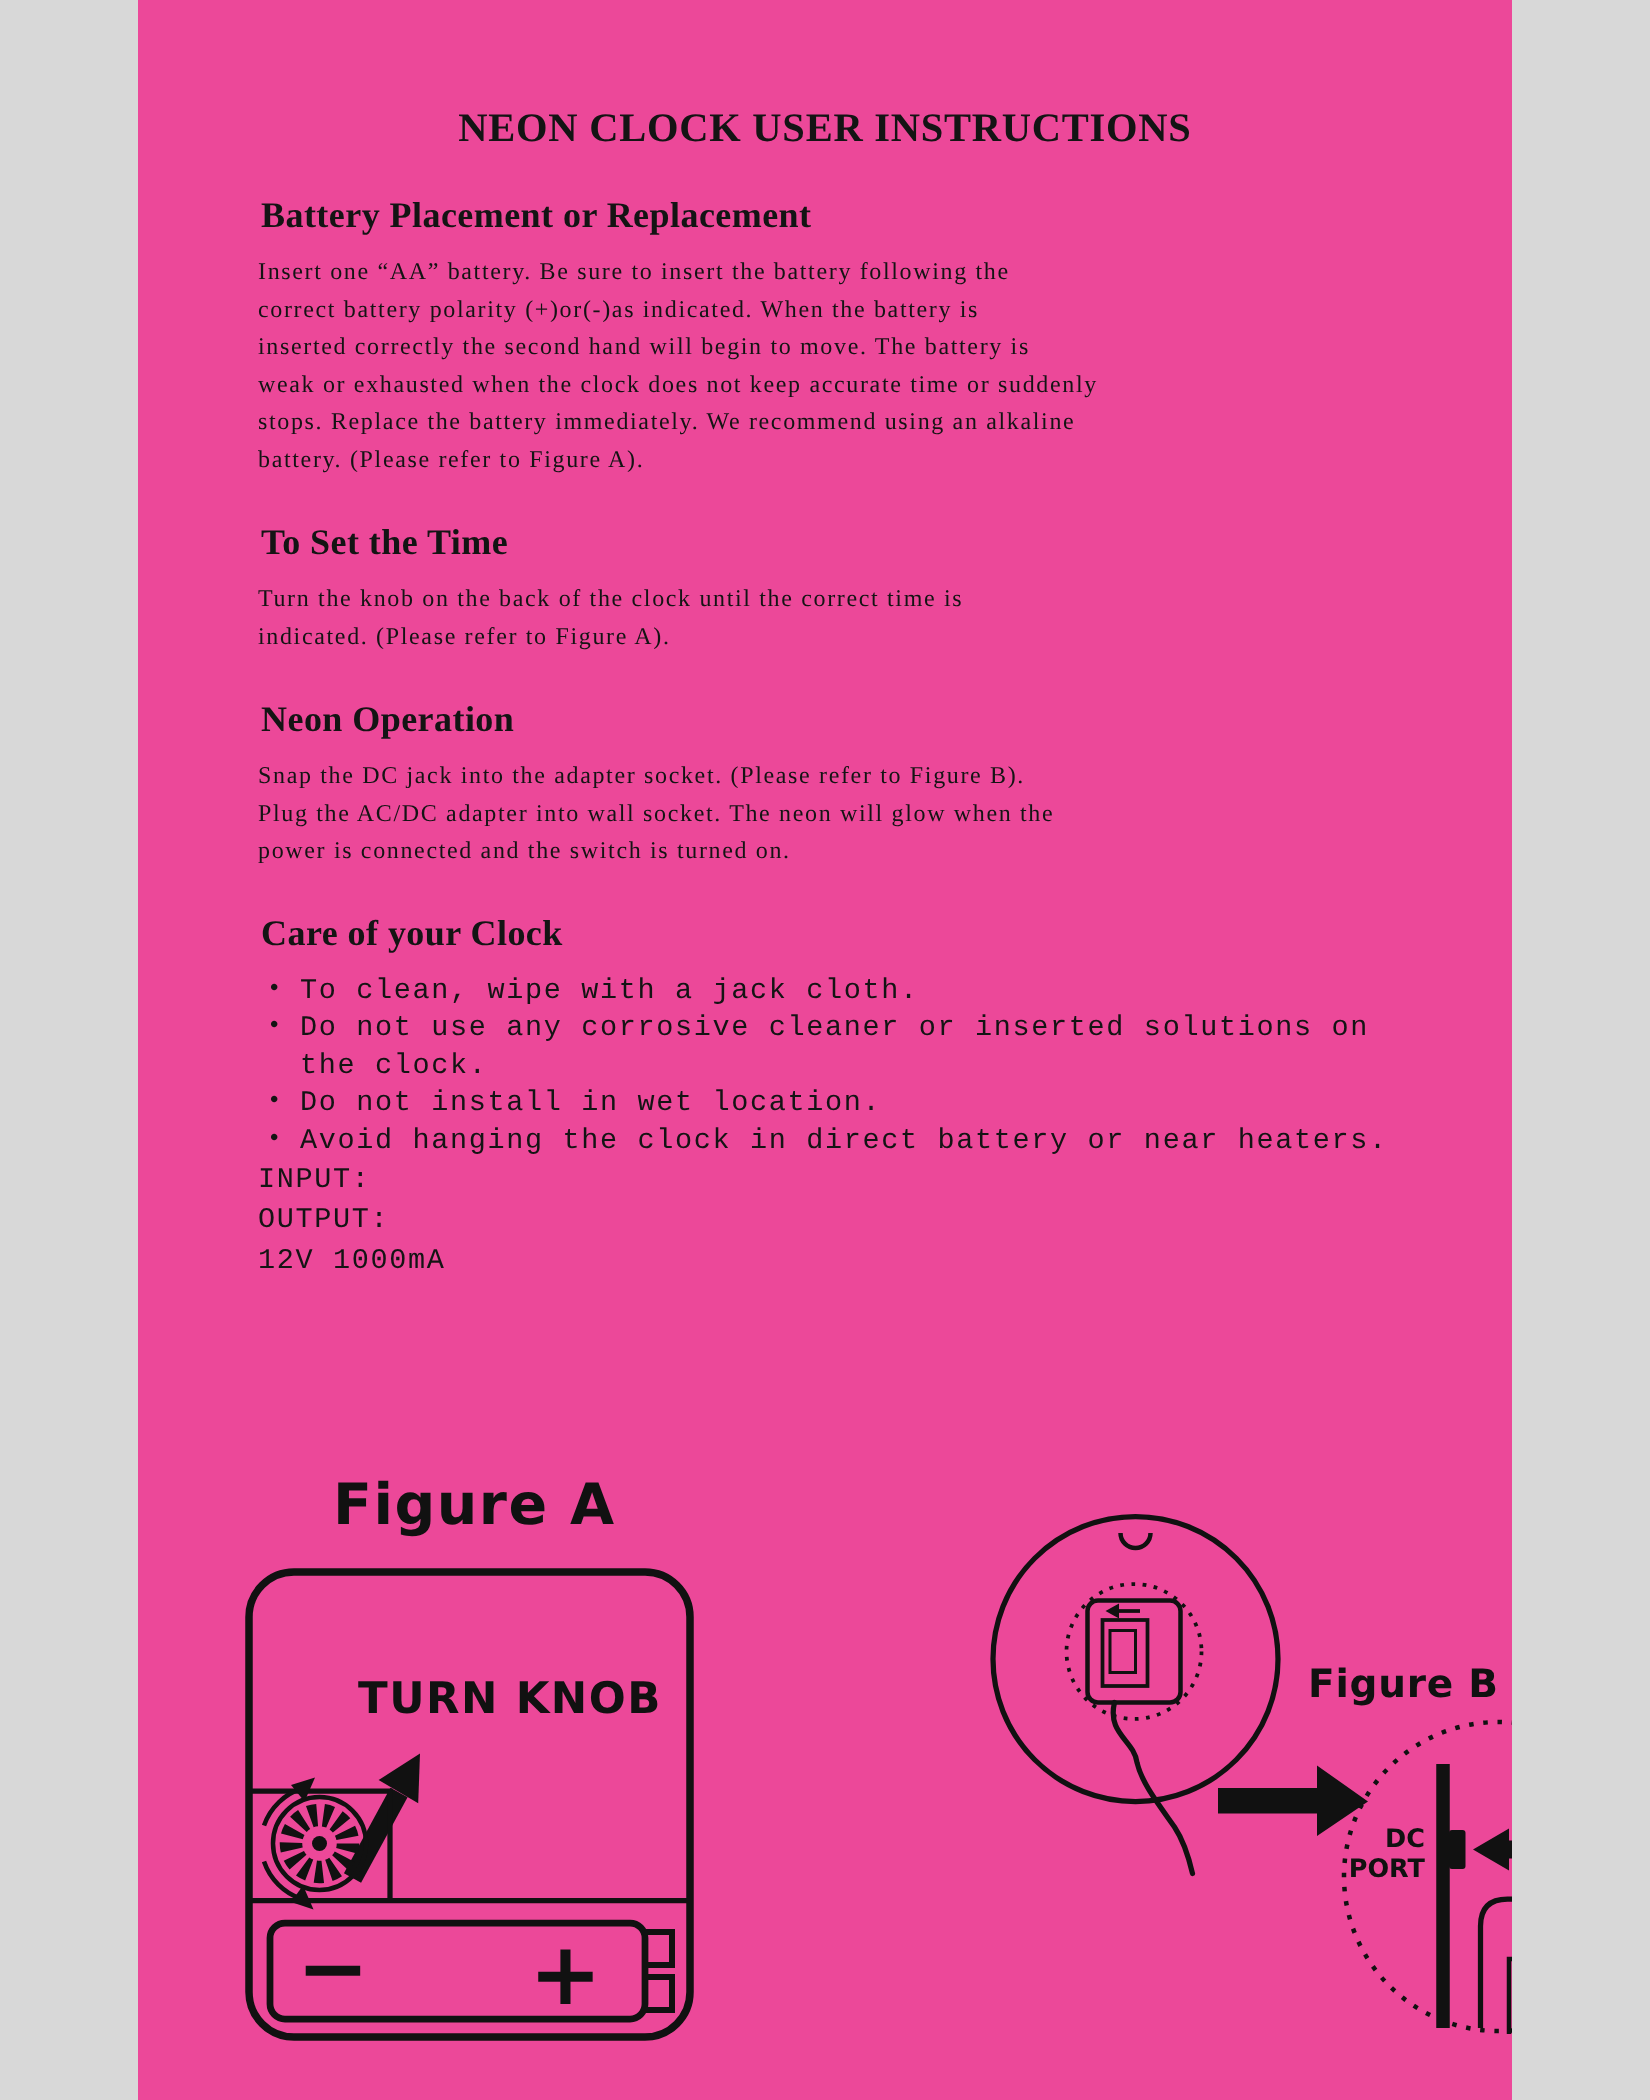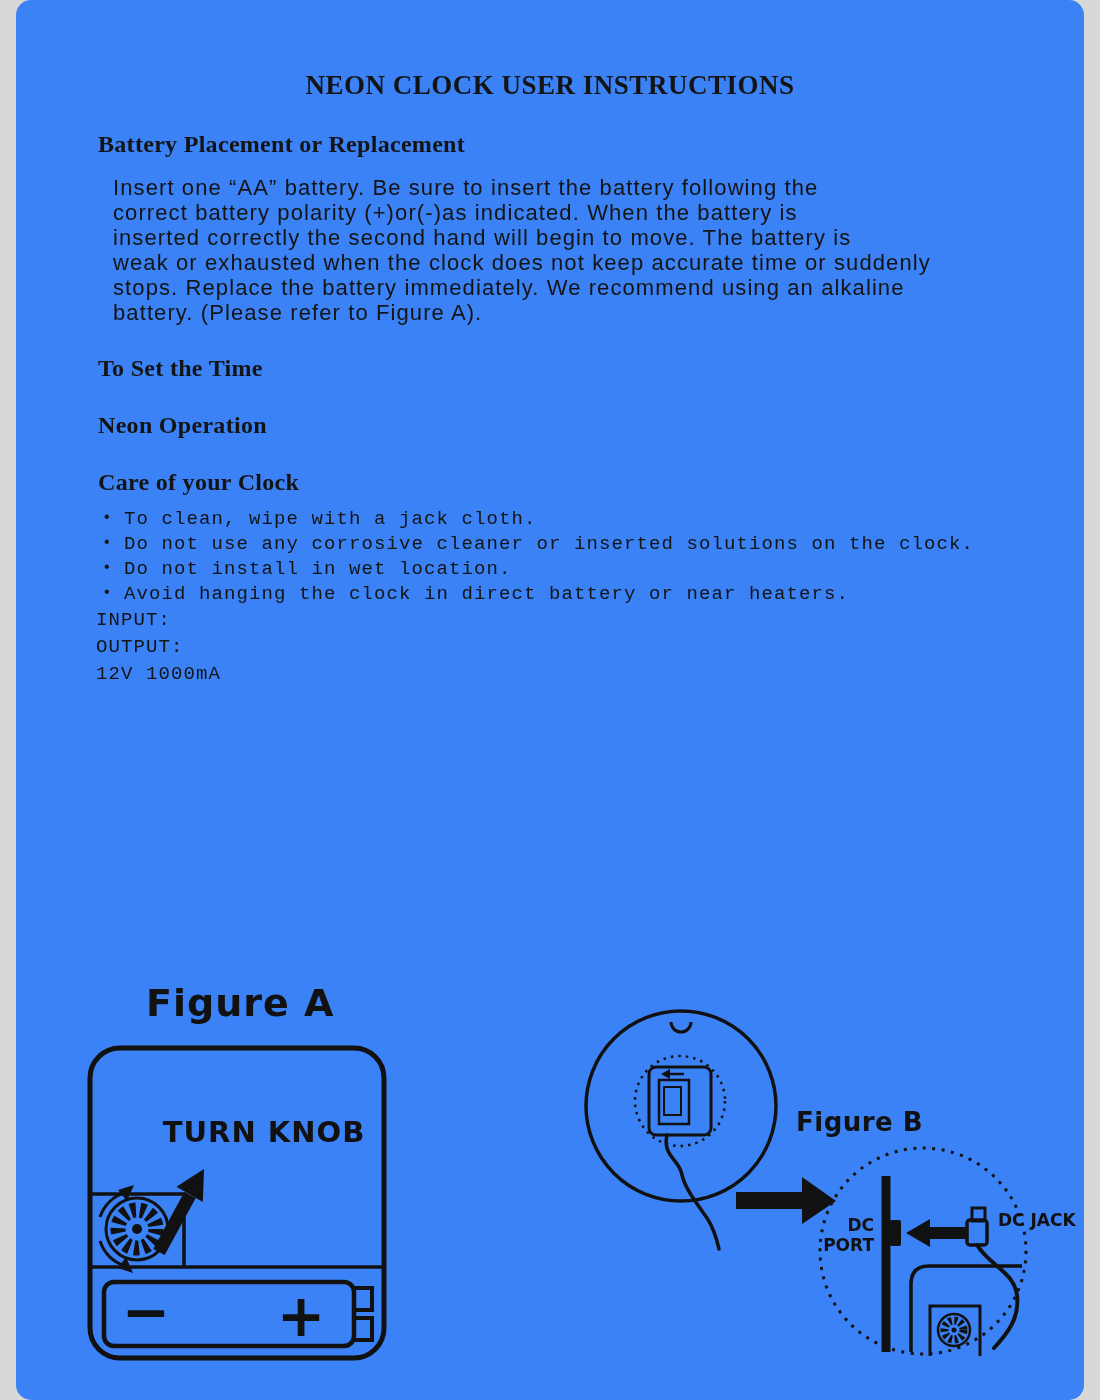--- a/index.html
+++ b/index.html
@@ -1,48 +1,47 @@
 <!DOCTYPE html>
 <html><head>
 <meta charset="utf-8">
 <style>
   html,body { margin:0; padding:0; background:#d8d8d8; }
   .page {
     position:relative;
-    width:1068px; height:1400px;
+    width:916px; height:1400px;
     margin:0 auto;
-    background:#3b82f6;
+    background:#ec4899;
     color:#141414;
     overflow:hidden;
     font-family:"Liberation Sans", sans-serif;
-    border-radius:15px;
   }
   .title {
     text-align:center;
     padding-top:70px;
     font-family:"Liberation Serif", serif;
     font-weight:bold;
     font-size:27px;
     letter-spacing:0.5px;
   }
   .content { margin:0 60px 0 80px; }
   .heading {
     font-family:"Liberation Serif", serif;
     font-weight:bold;
     font-size:24px;
     letter-spacing:0.3px;
     margin:30px 0 11px 2px;
   }
   .mono {
-    font-family:Liberation Sans, sans-serif;
-    font-size:22px;
+    font-family:Liberation Serif, serif;
+    font-size:16px;
     line-height:25px;
     letter-spacing:1.1px;
     white-space:pre-line;
-    margin:17px;
+    margin:0;
   }
   ul.bullets { list-style:none; margin:2px 0 0 0; padding:0; }
   ul.bullets li {
     font-family:"Liberation Mono", monospace;
     font-size:19px;
     line-height:25px;
     letter-spacing:1.1px;
     position:relative;
     padding-left:28px;
   }
@@ -80,22 +79,27 @@
 
     <div class="heading">Battery Placement or Replacement</div>
     <p class="mono">Insert one “AA” battery. Be sure to insert the battery following the
 correct battery polarity (+)or(-)as indicated. When the battery is
 inserted correctly the second hand will begin to move. The battery is
 weak or exhausted when the clock does not keep accurate time or suddenly
 stops. Replace the battery immediately. We recommend using an alkaline
 battery. (Please refer to Figure A).</p>
 
     <div class="heading">To Set the Time</div>
+    <p class="mono">Turn the knob on the back of the clock until the correct time is
+indicated. (Please refer to Figure A).</p>
 
     <div class="heading">Neon Operation</div>
+    <p class="mono">Snap the DC jack into the adapter socket. (Please refer to Figure B).
+Plug the AC/DC adapter into wall socket. The neon will glow when the
+power is connected and the switch is turned on.</p>
 
     <div class="heading">Care of your Clock</div>
     <ul class="bullets">
       <li><span class="marker">•</span><span>To clean, wipe with a jack cloth.</span></li>
       <li><span class="marker">•</span><span>Do not use any corrosive cleaner or inserted solutions on the clock.</span></li>
       <li><span class="marker">•</span><span>Do not install in wet location.</span></li>
       <li><span class="marker">•</span><span>Avoid hanging the clock in direct battery or near heaters.</span></li>
     </ul>
 
     <div class="adapter-lines">

